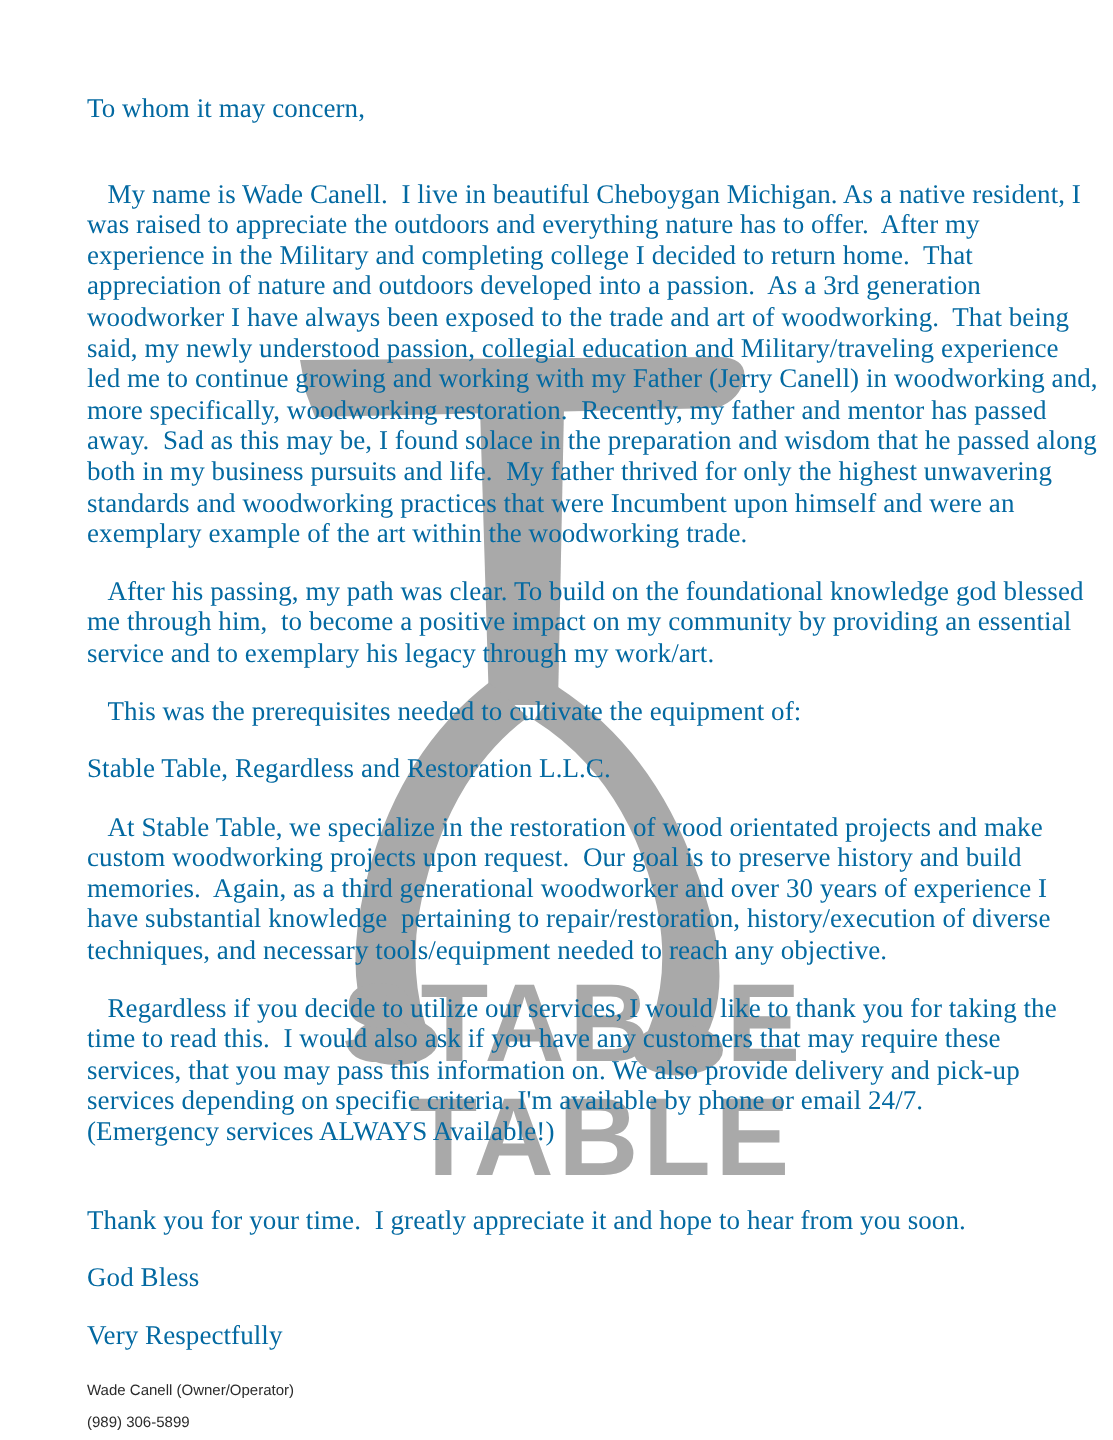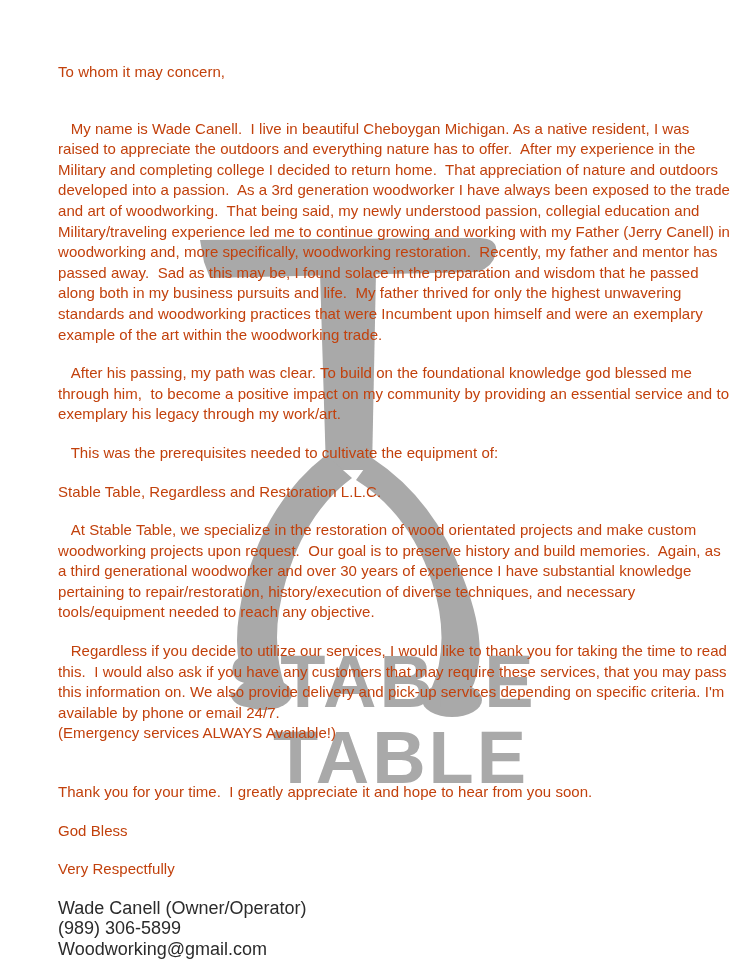--- a/index.html
+++ b/index.html
@@ -42,35 +42,36 @@
 
   
   #letter {
     position: absolute;
     left: 58px;
     top: 62px;
     width: 674px;
     z-index: 2;
   }
   .para {
-    font-size: 15px;
+    font-size: 18px;
     line-height: 20.6px;
-    color: #c2410c;
+    color: #0369a1;
     margin: 0 0 18px 0;
     letter-spacing: 0.05px;
     white-space: pre-wrap;
+    font-family: Liberation Serif, serif;
   }
   .salutation {
     margin-bottom: 36px;
   }
   .signoff-block .para {
     margin-bottom: 18px;
   }
   .contact-line {
-    font-size: 18px;
+    font-size: 10px;
     line-height: 20.6px;
     color: #2b2b2b;
     margin: 0;
   }
   .gap-lg { height: 20px; }
 </style>
 </head>
 <body>
 
 <div id="page">

